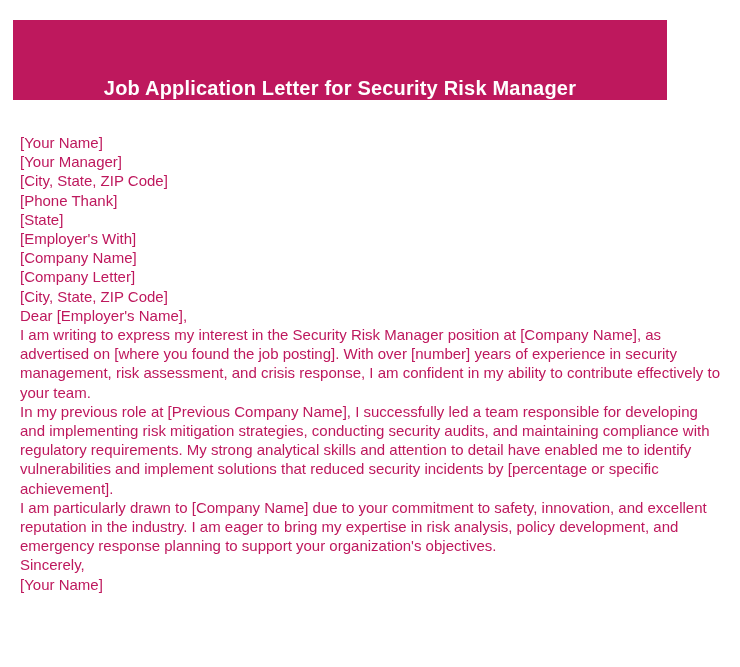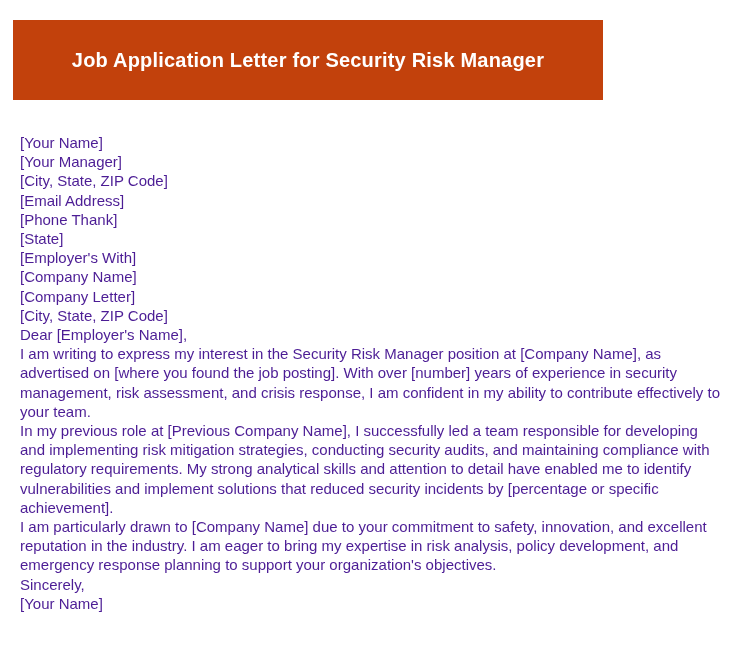--- a/index.html
+++ b/index.html
@@ -12,41 +12,41 @@
     position: relative;
     width: 740px;
     height: 667px;
     background: #ffffff;
     overflow: hidden;
   }
   .title-banner {
     position: absolute;
     left: 13px;
     top: 20px;
-    width: 590px;
+    width: 654px;
     height: 80px;
-    background: #c2410c;
+    background: #be185d;
     display: flex;
-    align-items: center;
+    align-items: flex-end;
     justify-content: center;
   }
   .title-banner h1 {
     margin: 0;
     color: #ffffff;
     font-size: 20px;
     font-weight: 600;
     letter-spacing: 0.2px;
     text-align: center;
   }
   .letter {
     position: absolute;
     left: 20px;
     top: 133px;
     width: 702px;
-    color: #4c1d95;
+    color: #be185d;
     font-size: 15px;
     line-height: 19.2px;
   }
   .letter .line,
   .letter .paragraph {
     margin: 0;
     padding: 0;
   }
 </style>
 </head>
@@ -57,21 +57,20 @@
   <div class="title-banner">
     <h1>Job Application Letter for Security Risk Manager</h1>
   </div>
 
   <div class="letter">
 
     <div>
         <div class="line">[Your Name]</div>
         <div class="line">[Your Manager]</div>
         <div class="line">[City, State, ZIP Code]</div>
-        <div class="line">[Email Address]</div>
         <div class="line">[Phone Thank]</div>
         <div class="line">[State]</div>
         <div class="line">[Employer's With]</div>
         <div class="line">[Company Name]</div>
         <div class="line">[Company Letter]</div>
         <div class="line">[City, State, ZIP Code]</div>
       </div>
 
     <div class="line">Dear [Employer's Name],</div>
 

